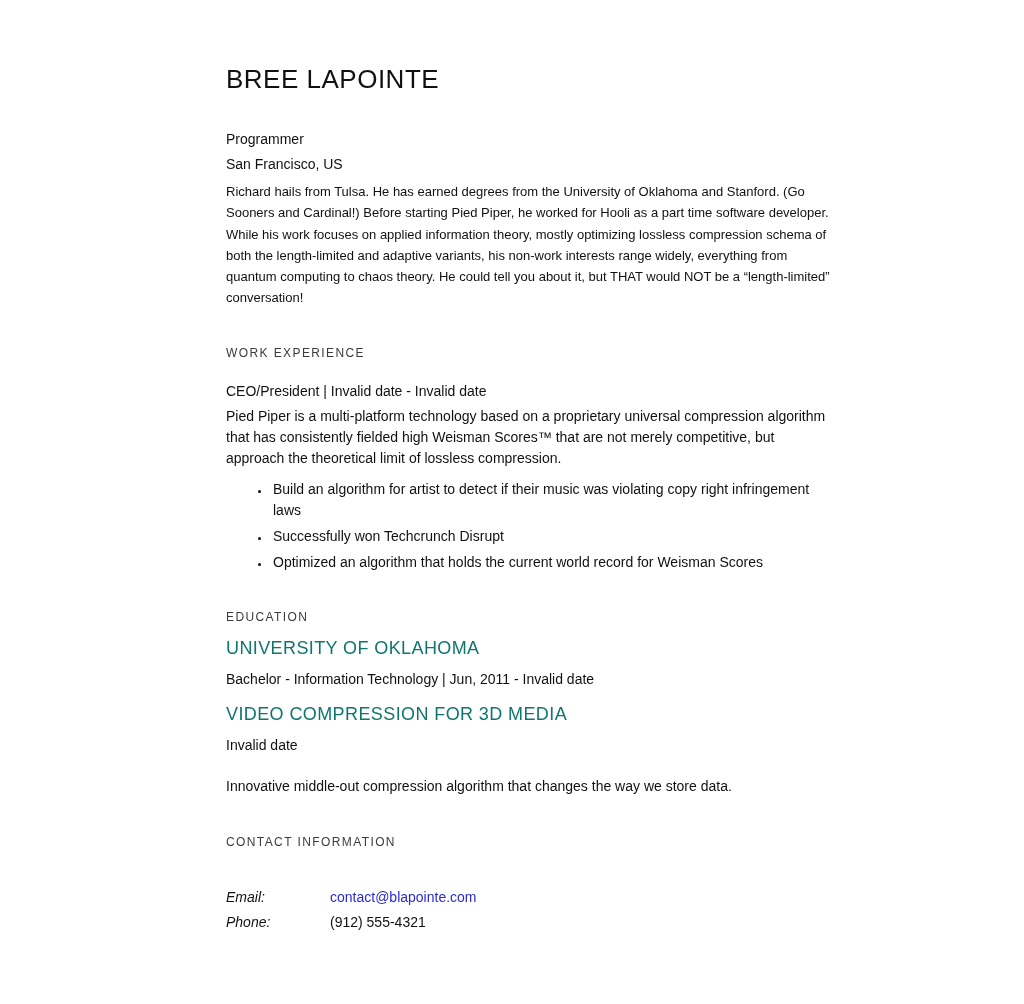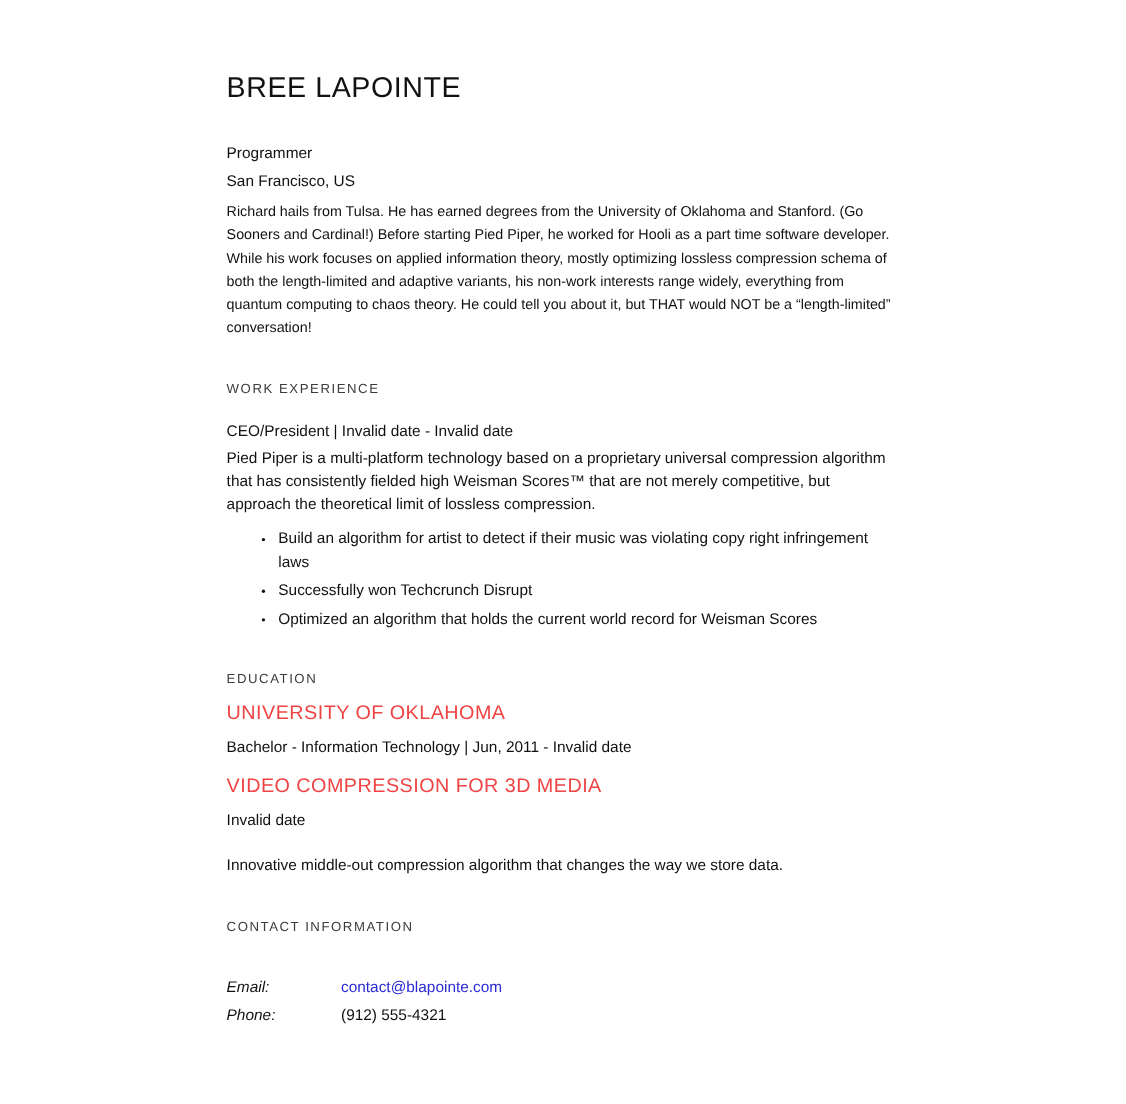--- a/index.html
+++ b/index.html
@@ -11,21 +11,21 @@
     position: relative;
     width: 1024px;
     height: 1004px;
     background: #ffffff;
     font-family: "Liberation Sans", sans-serif;
     color: #111111;
     overflow: hidden;
   }
   .content {
     position: absolute;
-    left: 206px;
+    left: 226px;
     top: 63px;
     width: 604px;
   }
   .name-title {
     font-size: 26px;
     font-weight: 400;
     letter-spacing: 0.5px;
     line-height: 32px;
     margin: 0 0 32px 0;
     color: #111111;
@@ -74,21 +74,21 @@
   ul.highlights li::marker {
     font-size: 11px;
     color: #111111;
   }
   .school-name, .project-title {
     font-size: 18px;
     font-weight: 400;
     letter-spacing: 0.4px;
     line-height: 22px;
     margin-top: 13px;
-    color: #ef4444;
+    color: #0f766e;
   }
   .degree-line, .project-date, .project-description {
     font-size: 14px;
     line-height: 21px;
   }
   .degree-line { margin-top: 10px; }
   .project-date { margin-top: 10px; }
   .project-description { margin-top: 20px; }
   .contact-table {
     margin-top: 36px;

